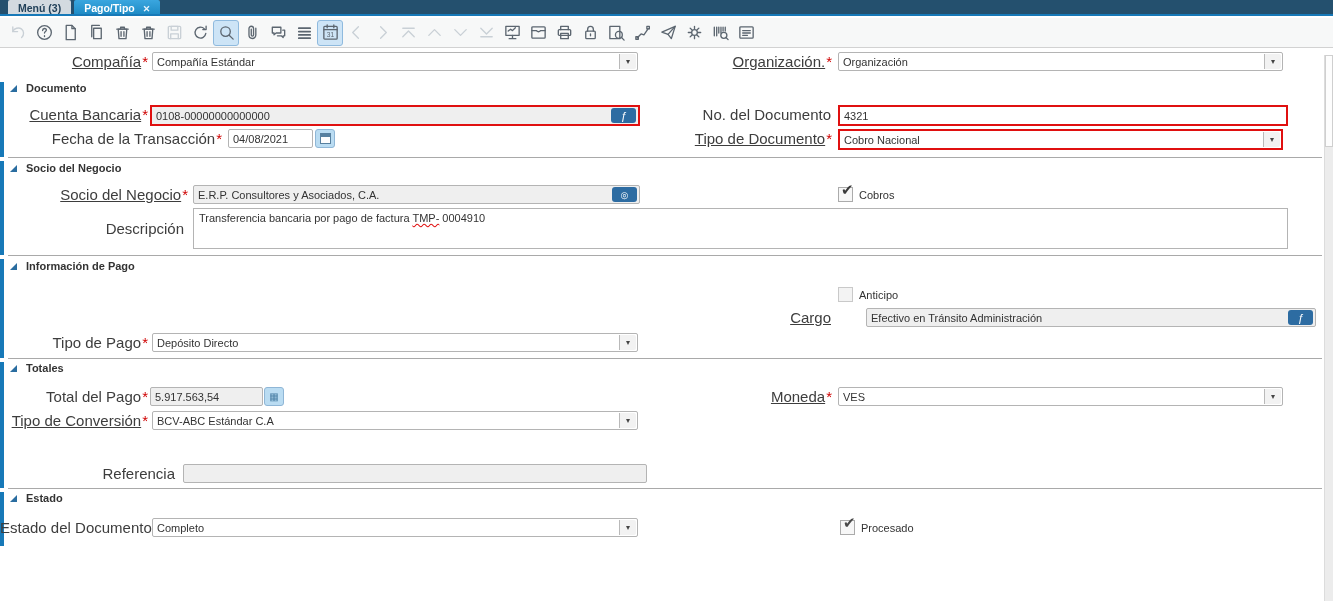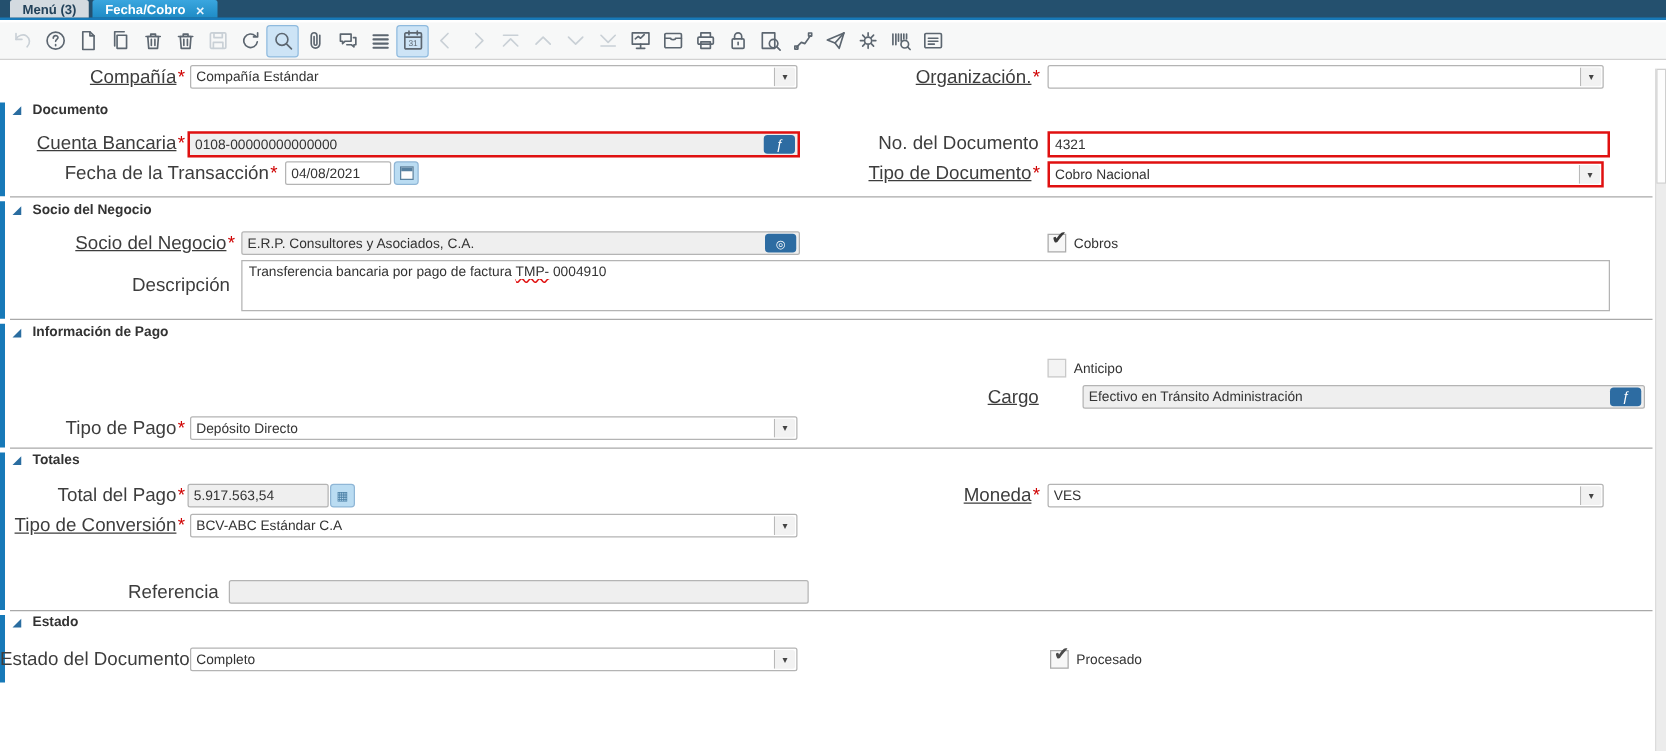--- a/index.html
+++ b/index.html
@@ -82,21 +82,21 @@
 </head>
 <body>
 
 <div class="screen">
 
   <div class="tabbar">
     <div class="tab inactive">
       <span>Menú (3)</span>
     </div>
     <div class="tab active">
-      <span>Fecha/Cobro</span>
+      <span>Pago/Tipo</span>
       <span class="close">✕</span>
     </div>
   </div>
 
   <div class="toolbar">
     <span class="ti dis">
         <svg viewBox="0 0 20 20" width="19" height="19" fill="none" stroke="currentColor" stroke-width="1.4" stroke-linecap="round" stroke-linejoin="round">
           <path d="M4 4v5h5"></path>
           <path d="M4 9c1.5-3.5 6.2-4.8 9-2.8s3.3 6.3.3 9"></path>
         </svg>
@@ -273,20 +273,21 @@
       </span>
   </div>
 
   <span class="lbl" style="top:52px;left:0;width:148px"><span class="t u">Compañía</span><span class="req">*</span></span>
   <div class="inp" style="top:52px;left:152px;width:486px">
     <span class="val">Compañía Estándar</span>
     <span class="arrowbox">▾</span>
   </div>
   <span class="lbl" style="top:52px;left:640px;width:192px"><span class="t u">Organización.</span><span class="req">*</span></span>
   <div class="inp" style="top:52px;left:838px;width:445px">
+    <span class="val">Organización</span>
     <span class="arrowbox">▾</span>
   </div>
 
   <div class="strip" style="top:82px;height:75px"></div>
   <div class="sect" style="top:82px;left:10px">
     <span class="tri"></span>
     <span>Documento</span>
   </div>
 
   <span class="lbl" style="top:105px;left:0;width:148px"><span class="t u">Cuenta Bancaria</span><span class="req">*</span></span>

